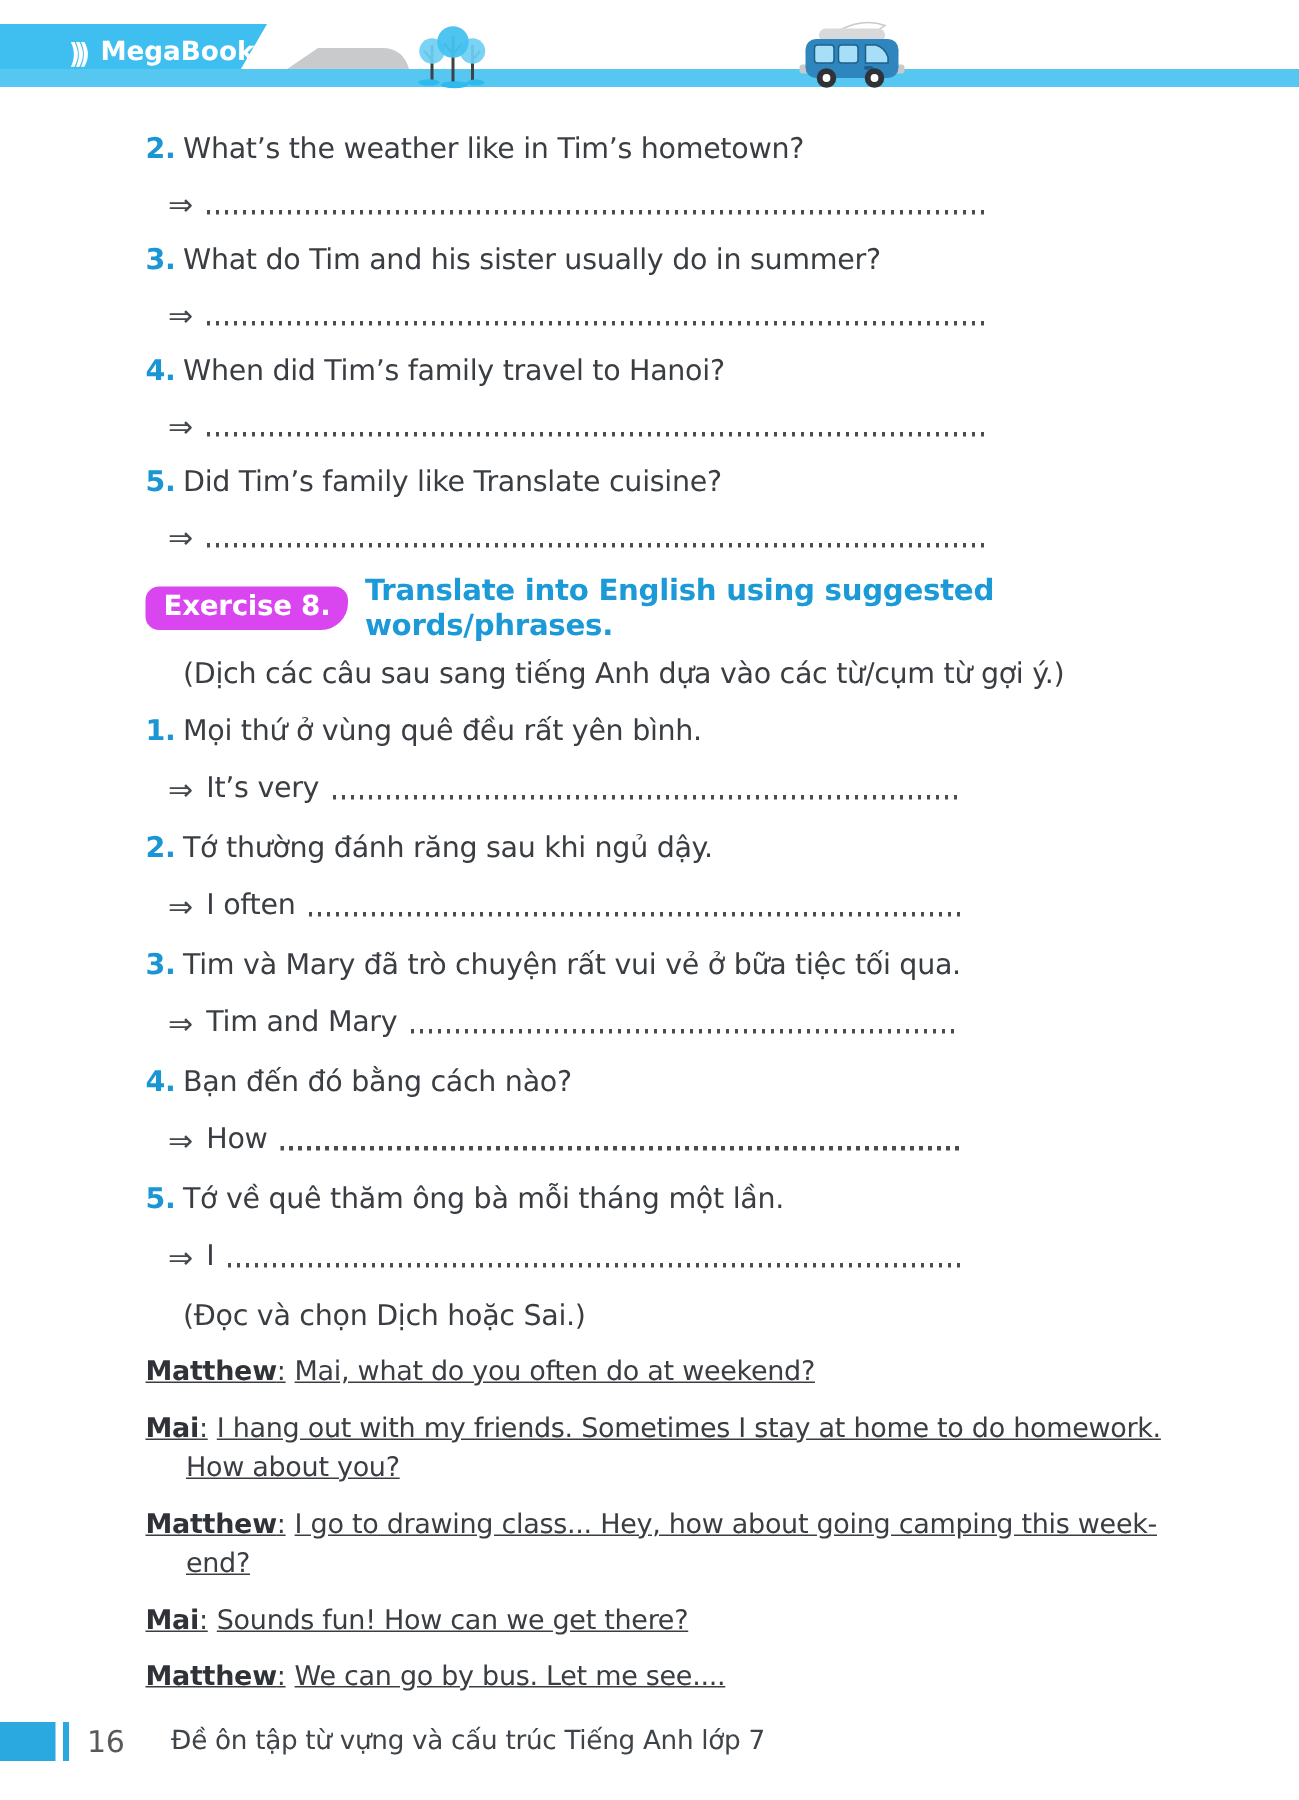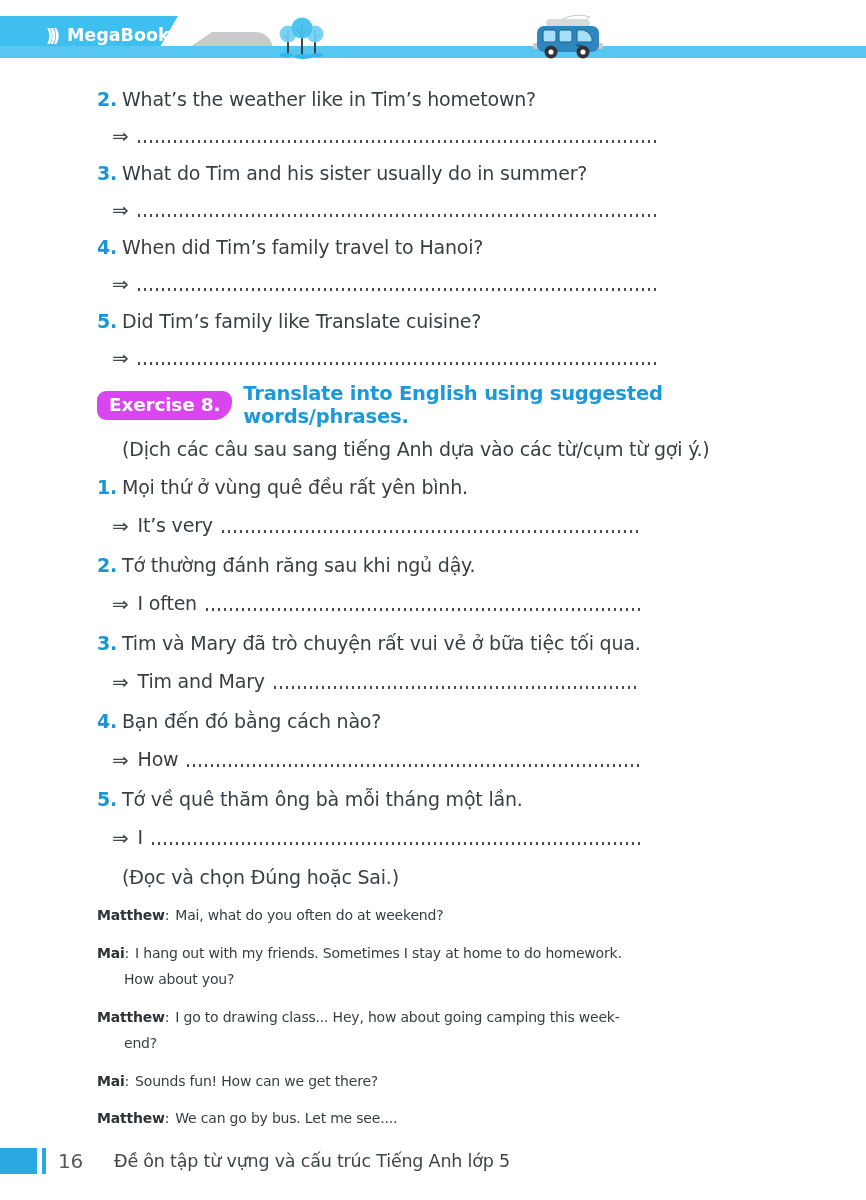--- a/index.html
+++ b/index.html
@@ -33,21 +33,21 @@
   .ex-head{display:flex;align-items:center;margin-top:10px;}
   .badge{
     background:#d946ef;color:#fff;font-weight:700;font-size:18.5px;
     padding:3px 12px 5px 12px;border-radius:9px 9px 18px 9px;flex:none;
   }
   .ex-title{color:#1B9AD7;font-weight:700;font-size:19.5px;margin-left:11px;}
   .ex-sub{font-size:19px;color:#3A3E43;margin:8px 0 12px 25px;line-height:26px;}
   .items{margin-top:12px;}
   
   .dialogue{margin-top:10px;width:700px;}
-  .dlg{margin:0 0 11px 0;font-size:14px;line-height:26.5px;}
+  .dlg{margin:0 0 11px 0;font-size:18px;line-height:26.5px;text-decoration:underline;}
   .speaker{font-weight:700;color:#2F3338;}
   .dlg-text{margin-left:6px;}
   .dlg-line{display:block;}
   .dlg-line.cont{padding-left:27px;}
   
   .footer{position:absolute;top:1148px;left:0;width:698px;display:flex;align-items:center;}
   .f-block{width:37px;height:26px;background:#29A9E0;flex:none;}
   .f-bar{width:4px;height:26px;background:#29A9E0;margin-left:5px;flex:none;}
   .f-num{font-size:20px;color:#58595B;margin-left:12px;}
   .f-title{font-size:17.5px;color:#3F4449;margin-left:31px;}
@@ -200,21 +200,21 @@
         </div>
         <div class="ans-row">
           <span class="arrow">⇒</span>
           <span class="ans-prefix">I</span>
           <span class="dots"></span>
         </div>
       </div>
     </div>
 
     <div class="sec-ex9">
-      <div class="ex-sub">(Đọc và chọn Đúng hoặc Sai.)</div>
+      <div class="ex-sub">(Đọc và chọn Dịch hoặc Sai.)</div>
 
       <div class="dialogue">
 
         <p class="dlg">
           <span class="dlg-line"><b class="speaker">Matthew</b><span>:</span><span class="dlg-text">Mai, what do you often do at weekend?</span></span>
         </p>
 
         <p class="dlg">
           <span class="dlg-line"><b class="speaker">Mai</b><span>:</span><span class="dlg-text">I hang out with my friends. Sometimes I stay at home to do homework.</span></span>
           <span class="dlg-line cont">How about you?</span>
@@ -234,16 +234,16 @@
         </p>
 
       </div>
     </div>
   </div>
 
   <div class="footer">
     <span class="f-block"></span>
     <span class="f-bar"></span>
     <span class="f-num">16</span>
-    <span class="f-title">Đề ôn tập từ vựng và cấu trúc Tiếng Anh lớp 5</span>
+    <span class="f-title">Đề ôn tập từ vựng và cấu trúc Tiếng Anh lớp 7</span>
   </div>
 
 </div>
 
 </body></html>

